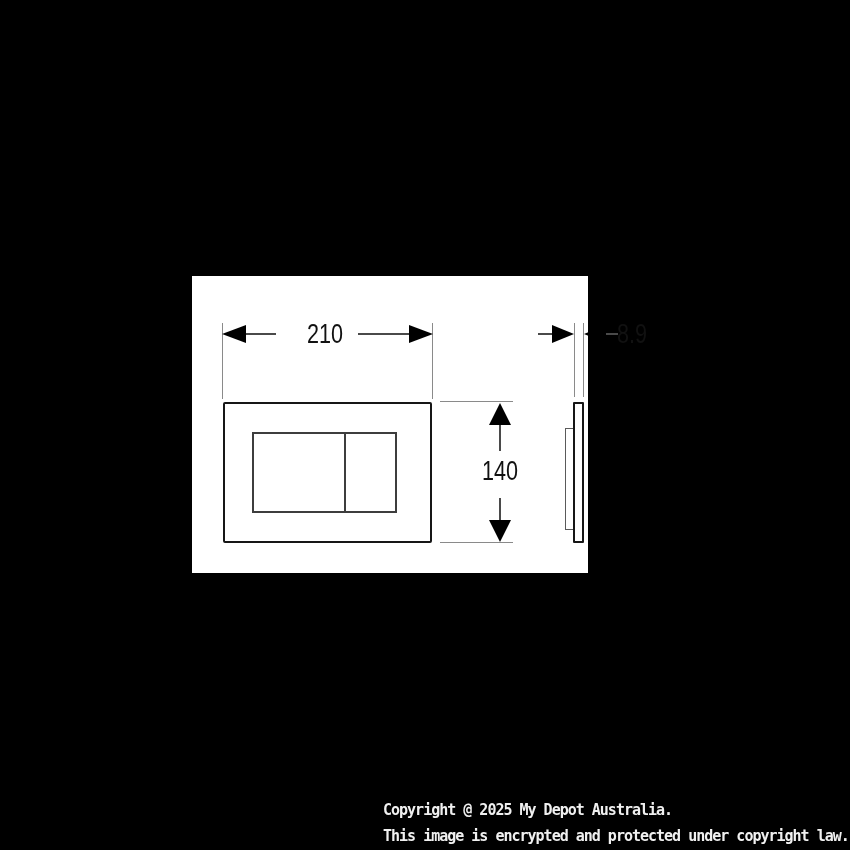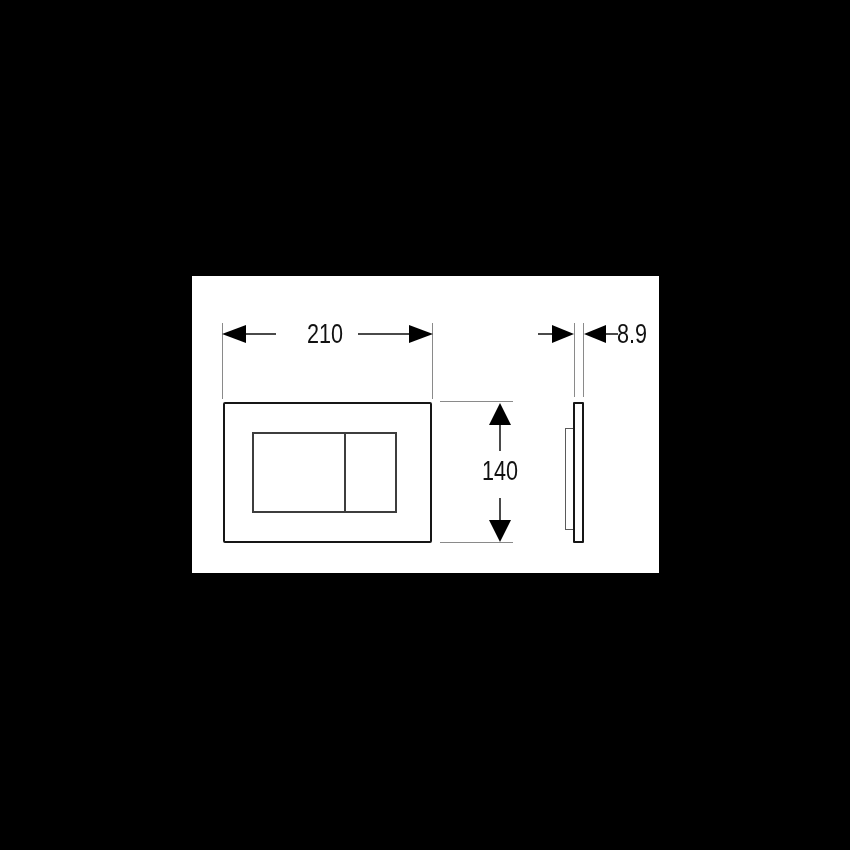--- a/index.html
+++ b/index.html
@@ -14,21 +14,21 @@
   .screen {
     position: relative;
     width: 850px;
     height: 850px;
     background: #000000;
   }
   .panel {
     position: absolute;
     left: 192px;
     top: 276px;
-    width: 467px;
+    width: 396px;
     height: 297px;
     background: #ffffff;
   }
 
   
   .ext-v { position: absolute; width: 1px; background: #8a8a8a; }
   .ext-h { position: absolute; height: 1px; background: #8a8a8a; }
   .dline-h { position: absolute; height: 2px; background: #4a4a4a; }
   .dline-v { position: absolute; width: 2px; background: #4a4a4a; }
 
@@ -136,14 +136,18 @@
     <div class="dline-v" style="left:307px; top:149px; height:26px;"></div>
     <div class="dim-text dim-center" style="left:278px; top:181px; width:60px;">140</div>
     <div class="dline-v" style="left:307px; top:222px; height:22px;"></div>
     <div class="arr arr-down" style="left:297px; top:244px;"></div>
 
     <div class="side-frame"></div>
     <div class="side-plate"></div>
 
   </div>
 
+  <div class="footer">
+    <div>Copyright @ 2025 My Depot Australia.</div>
+    <div>This image is encrypted and protected under copyright law.</div>
+  </div>
 
 </div>
 
 </body></html>

